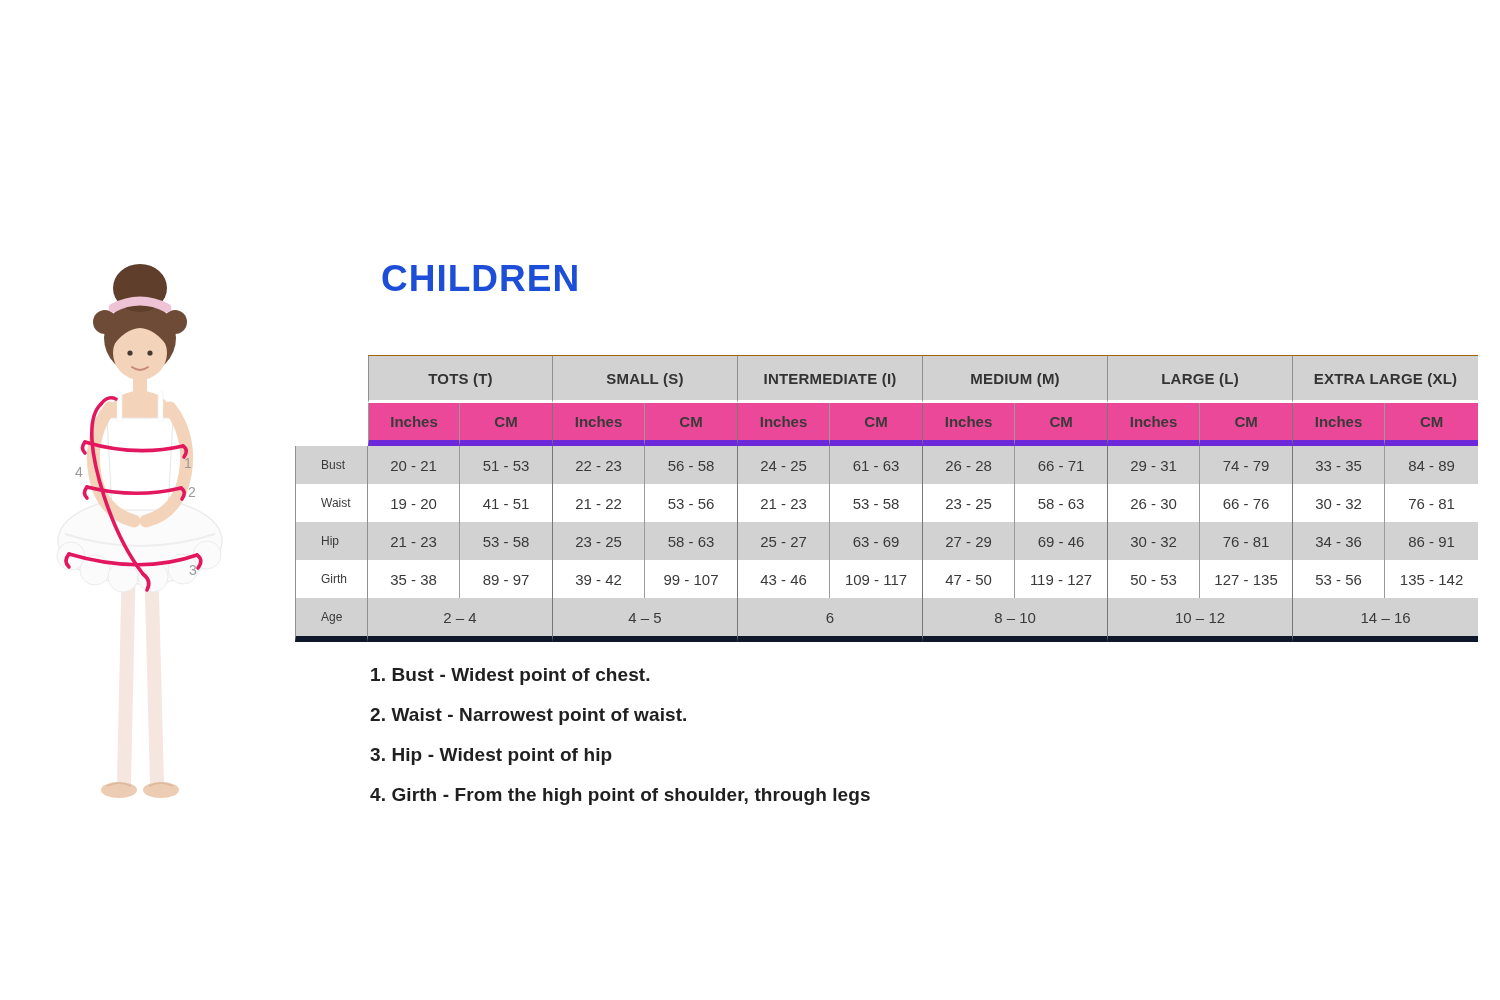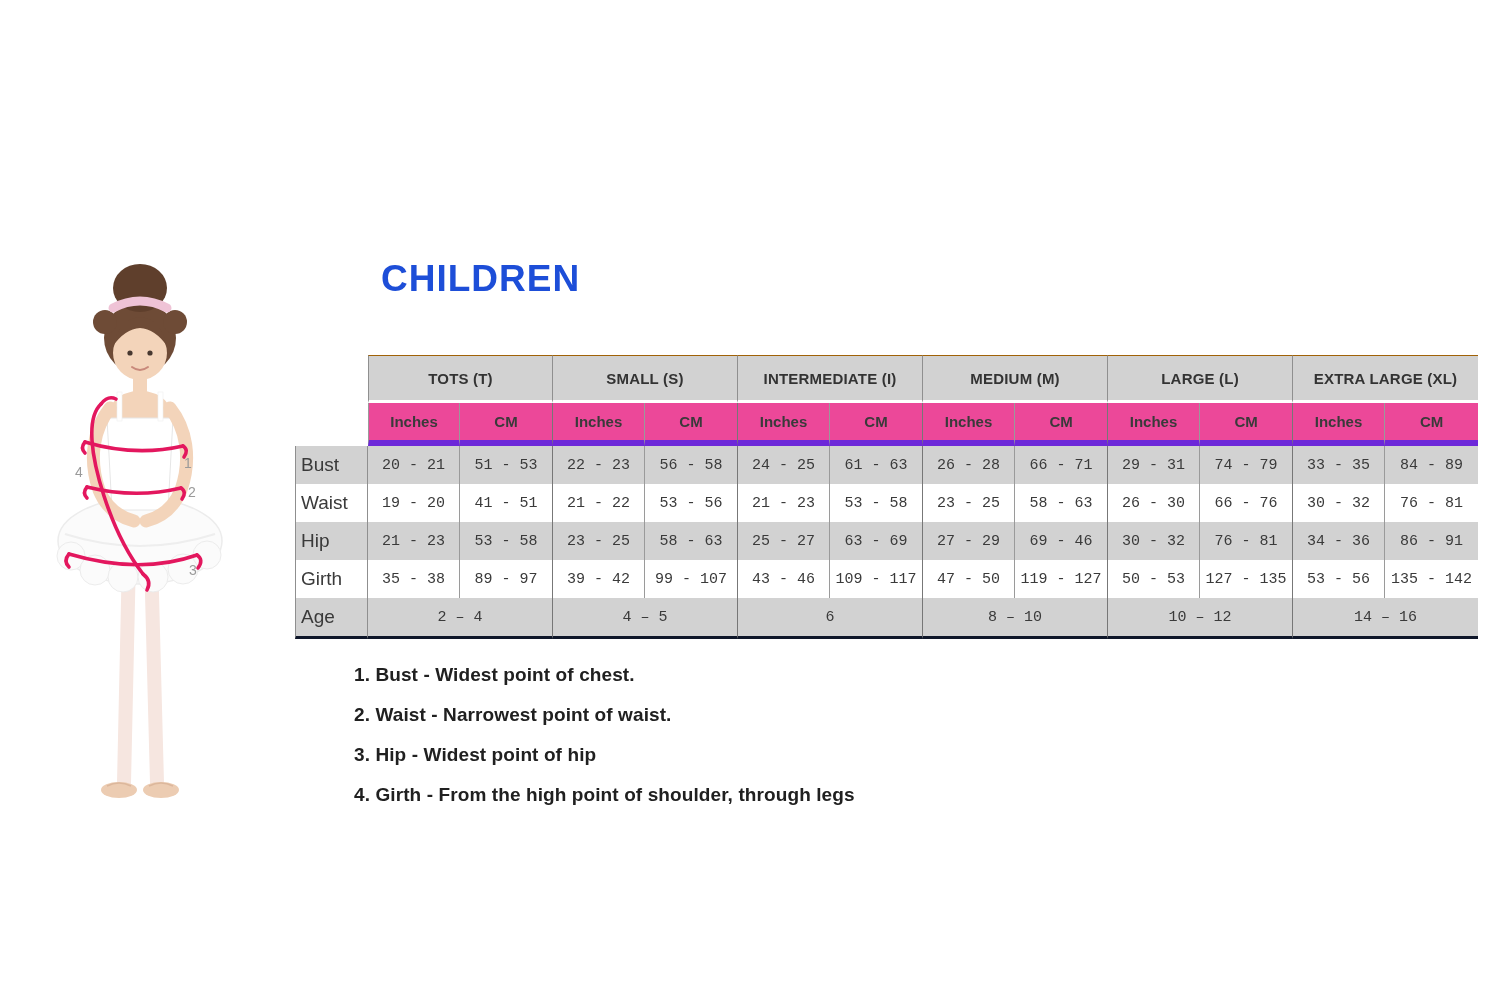--- a/index.html
+++ b/index.html
@@ -45,38 +45,37 @@
   th.size.first { border-left: 1px solid #8f8f8f; }
 
   th.unit {
     height: 37px; background: #ec4899;
     border-right: 1px solid #9a9a9a; border-bottom: 6px solid #6d28d9;
     font-size: 15px; font-weight: 700; color: #3a3a3a;
   }
   th.unit.first { border-left: 1px solid #9a9a9a; }
 
   tbody th.rowlabel {
-    height: 38px; text-align: left; padding-left: 5px;
-    font-size: 19px; font-weight: 400; color: #3a3a3a;
+    height: 38px; text-align: left; padding-left: 25px;
+    font-size: 12px; font-weight: 400; color: #3a3a3a;
     border-left: 1px solid #8f8f8f; border-right: 1px solid #8f8f8f;
   }
   tbody td {
     height: 38px; text-align: center;
     font-size: 15px; font-weight: 400; color: #3a3a3a;
     border-right: 1px solid #9a9a9a;
-    font-family: Liberation Mono, monospace;
   }
   td.gb, th.unit.gb { border-right-color: #777777; }
   tbody tr:nth-child(odd) td, tbody tr:nth-child(odd) th.rowlabel { background: #d2d2d2; }
   tbody tr:nth-child(even) td, tbody tr:nth-child(even) th.rowlabel { background: #ffffff; }
-  tr.age-row td, tr.age-row th.rowlabel { border-bottom: 3px solid #0f172a; margin-top: 16px; }
+  tr.age-row td, tr.age-row th.rowlabel { border-bottom: 6px solid #0f172a; margin-top: 16px; }
   .size-table .edge { border-right: none; }
 
   
-  .notes { position: absolute; left: 354px; top: 663px; }
+  .notes { position: absolute; left: 370px; top: 663px; }
   .note {
     font-size: 19px; font-weight: 600; color: #202020;
     line-height: 23px; margin-bottom: 17px; letter-spacing: 0.1px;
   }
 </style>
 </head>
 <body>
 
 <div class="canvas">
 

